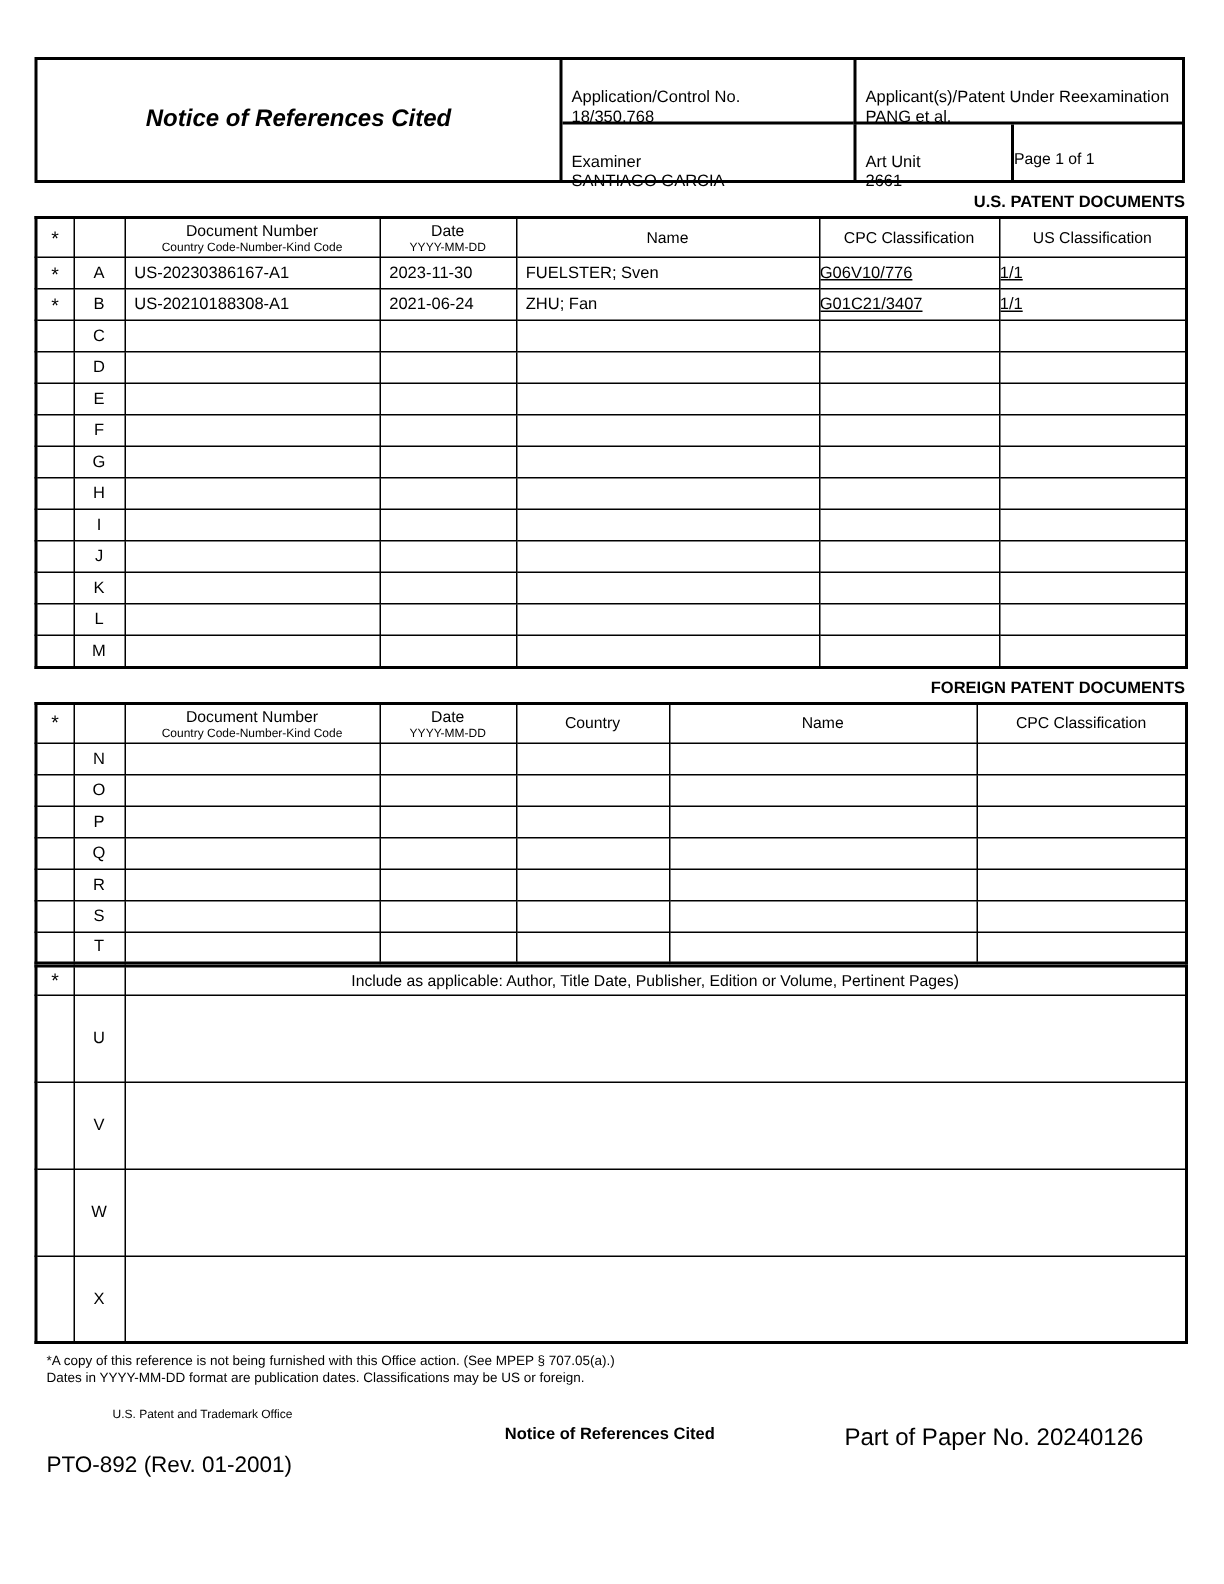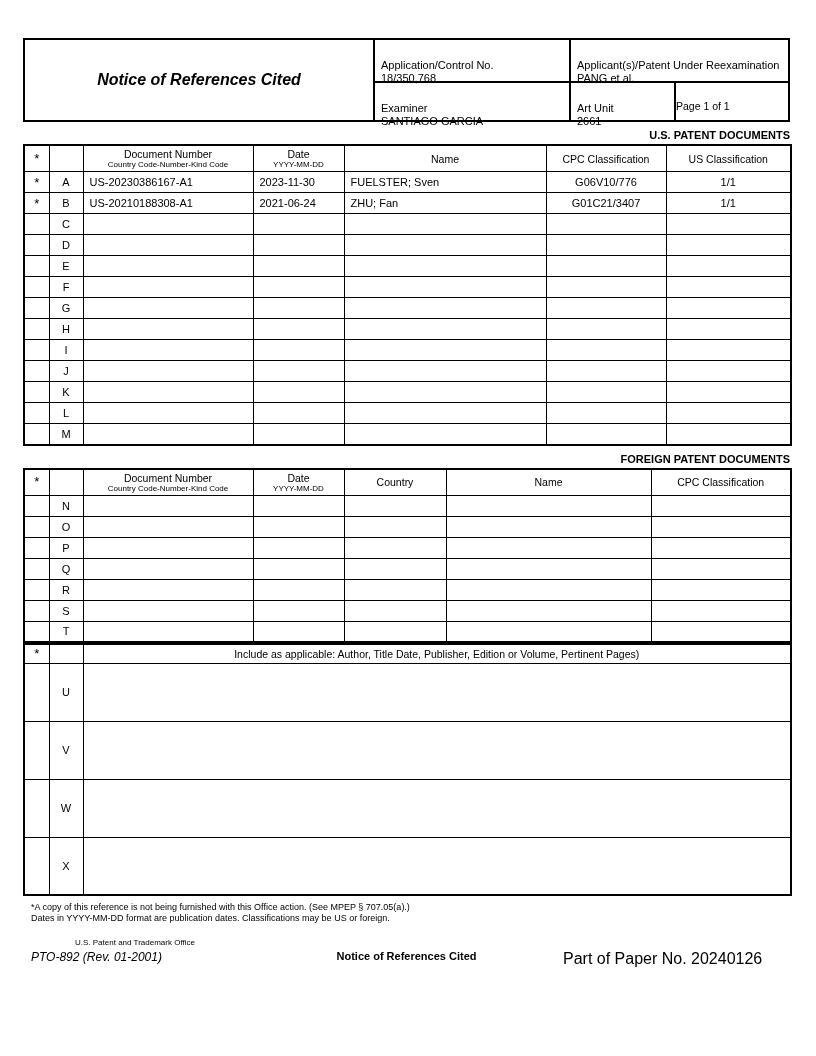--- a/index.html
+++ b/index.html
@@ -40,29 +40,29 @@
   table { border-width:2px; }
   th { font-weight:normal; font-size:10.5px; line-height:12px; padding:2px 1px; vertical-align:middle; }
   th .sub { font-size:8px; line-height:9px; }
   td { font-size:11px; vertical-align:middle; overflow:hidden; white-space:nowrap; }
   .t-small td { height:21px; }
   .t-npl td { height:58px; }
   .t-npl .head-row th { height:19px; }
   .cell-star, .cell-letter { text-align:center; }
   .cell-star { font-size:13px; }
   .cell-doc_number, .cell-name, .cell-date, .cell-text { text-align:left; padding-left:6px; }
-  .cell-cpc, .cell-us_class, .cell-country { text-align:center; }
+  .cell-cpc, .cell-us_class, .cell-country { text-align:left;text-decoration:underline; }
   th.star-h { font-size:13px; }
 
   
   .footnotes { margin-top:6px; padding-left:8px; font-size:9px; line-height:11px; }
   .footer { margin-top:14px; position:relative; height:30px; }
   .footer-office { position:absolute; left:8px; top:0; font-size:8px;padding-left:44px; }
   .footer-row { position:absolute; left:0; top:10px; width:767px; height:16px; }
-  .footer-form { position:absolute; left:8px; top:2px; font-size:12px;font-style:italic; }
+  .footer-form { position:absolute; left:8px; top:20px; font-size:15px; }
   .footer-title { position:absolute; left:0; right:0; top:2px; text-align:center; font-size:11px; font-weight:bold; }
   .footer-paper { position:absolute; left:540px; top:2px; font-size:16px; }
 </style>
 </head>
 <body>
 
 <div class="page">
   <div class="content">
 
     <div class="hdr">

